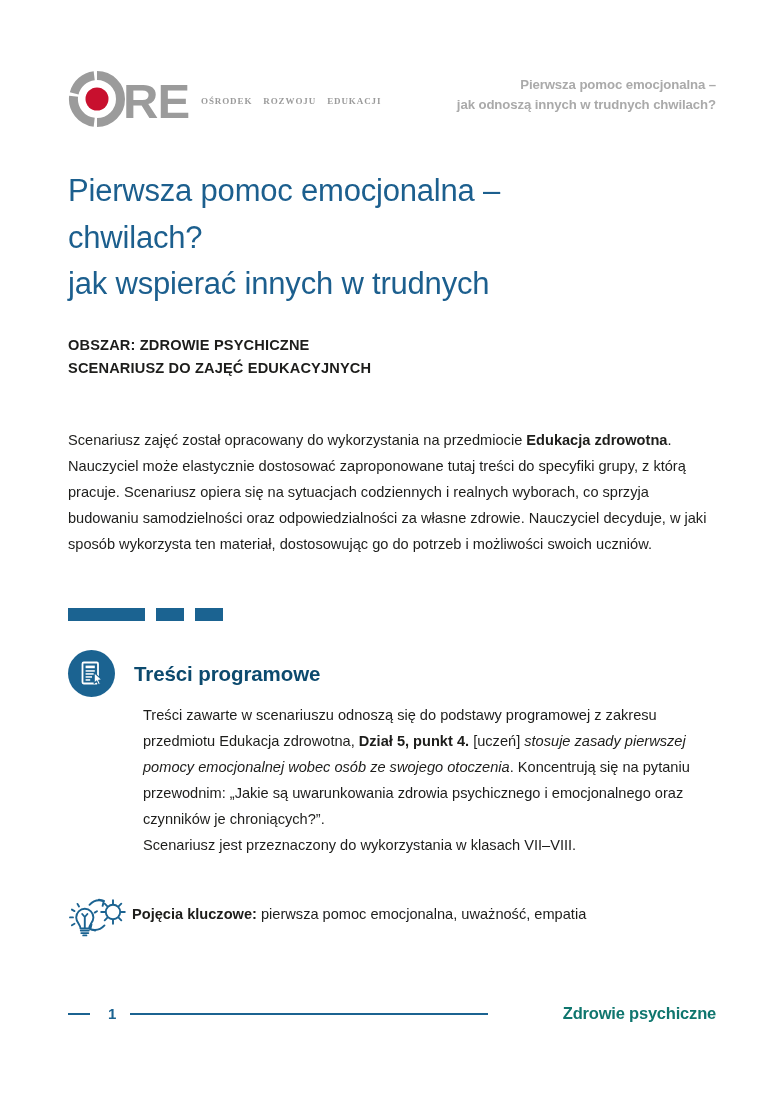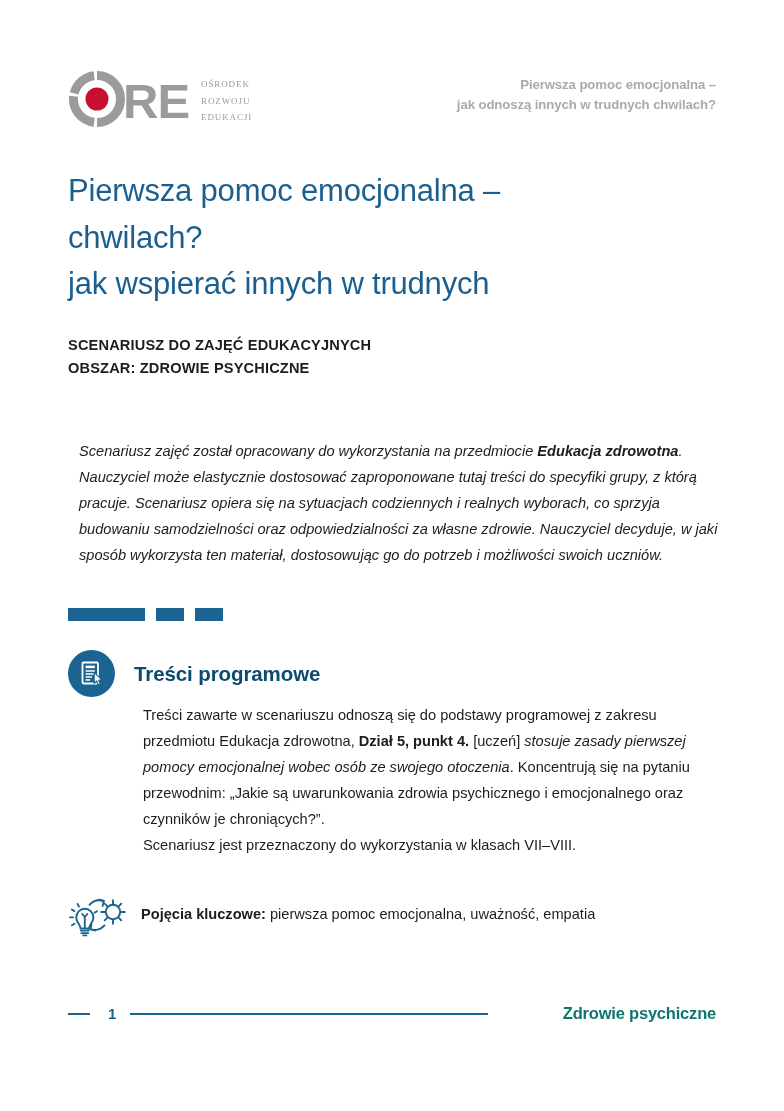--- a/index.html
+++ b/index.html
@@ -42,23 +42,24 @@
     gap: 11px;
     margin-top: 4px;
   }
 
   .logo-mark {
     display: block;
   }
 
   .logo-words {
     display: flex;
-    flex-direction: column;
-    gap: 0;
+    flex-direction: row;
+    gap: 11px;
     padding-top: 2px;
+    font-weight: bold;
   }
   .logo-words span {
     font-family: "Liberation Serif", serif;
     font-size: 12.5px;
     letter-spacing: 0.9px;
     color: #9b9b9b;
     line-height: 1.32;
     font-variant: small-caps;
     text-transform: lowercase;
   }
@@ -170,21 +171,20 @@
   .section-body p + p { }
 
   
   .key-terms {
     position: absolute;
     left: 64px;
     top: 890px;
     width: 656px;
     display: flex;
     align-items: center;
-    gap: 9px;
   }
   .key-icon {
     width: 68px;
     height: 50px;
     flex: 0 0 68px;
     display: flex;
     align-items: center;
     justify-content: center;
   }
   .key-text {
@@ -264,25 +264,25 @@
     </div>
   </div>
 
   <h1 class="doc-title" style="margin:0;">
     <div>Pierwsza pomoc emocjonalna –</div>
     <div>chwilach?</div>
     <div>jak wspierać innych w trudnych</div>
   </h1>
 
   <div class="doc-subtitle">
+    <div>OBSZAR: ZDROWIE PSYCHICZNE</div>
     <div>SCENARIUSZ DO ZAJĘĆ EDUKACYJNYCH</div>
-    <div>OBSZAR: ZDROWIE PSYCHICZNE</div>
-  </div>
-
-  <p class="intro" style="margin:11px;font-style:italic;">
+  </div>
+
+  <p class="intro" style="margin:0;">
     <span>Scenariusz zajęć został opracowany do wykorzystania na przedmiocie </span><b>Edukacja zdrowotna</b><span>. Nauczyciel może elastycznie dostosować zaproponowane tutaj treści do specyfiki grupy, z którą pracuje. Scenariusz opiera się na sytuacjach codziennych i realnych wyborach, co sprzyja budowaniu samodzielności oraz odpowiedzialności za własne zdrowie. Nauczyciel decyduje, w jaki sposób wykorzysta ten materiał, dostosowując go do potrzeb i możliwości swoich uczniów.</span>
   </p>
 
   <div class="dash-rule">
     <i class="w-long"></i>
     <i class="w-short"></i>
     <i class="w-short"></i>
   </div>
 
   <div class="section-head">

